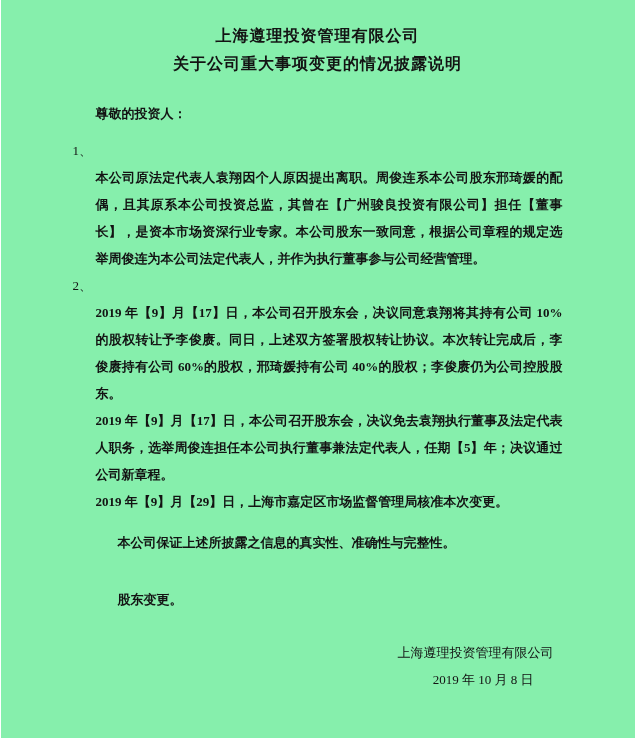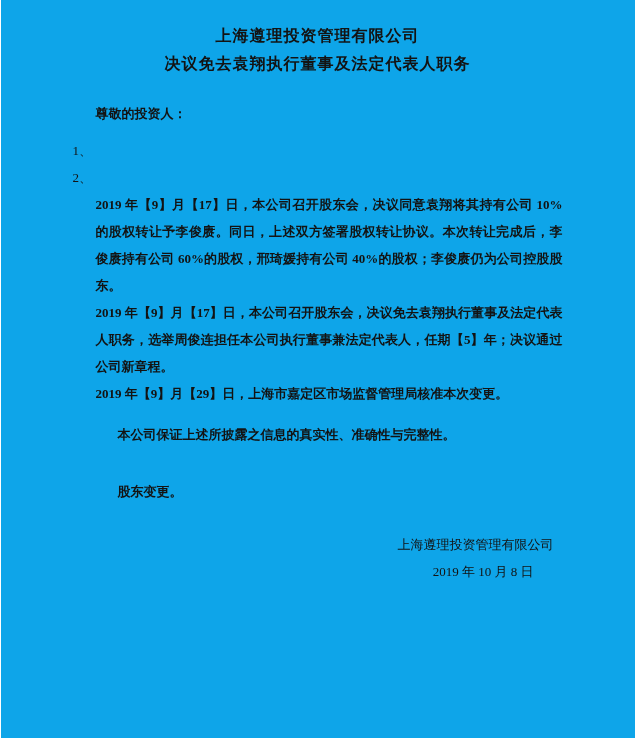--- a/index.html
+++ b/index.html
@@ -5,21 +5,21 @@
   html, body {
     margin: 0;
     padding: 0;
     background: #ffffff;
   }
   .page {
     position: relative;
     width: 634px;
     height: 738px;
     margin: 0 auto;
-    background: #0ea5e9;
+    background: #86efac;
     color: #131313;
     font-family: "Liberation Serif", "DejaVu Serif", serif;
     font-size: 13px;
     overflow: hidden;
     box-sizing: border-box;
     padding-top: 22px;
   }
   .doc-title {
     text-align: center;
     font-weight: bold;
@@ -80,34 +80,35 @@
     padding-right: 29px;
   }
 </style>
 </head>
 <body>
 
 <div class="page">
 
   <div class="doc-title">
     <div>上海遵理投资管理有限公司</div>
-    <div>决议免去袁翔执行董事及法定代表人职务</div>
+    <div>关于公司重大事项变更的情况披露说明</div>
   </div>
 
   <div class="content">
 
     <div class="salutation line">尊敬的投资人：</div>
 
 
     <div class="sections">
 
       <div class="section">
         <div class="sec-head">
           <span class="sec-num">1、</span>
         </div>
+        <p class="sec-para line">本公司原法定代表人袁翔因个人原因提出离职。周俊连系本公司股东邢琦媛的配偶，且其原系本公司投资总监，其曾在【广州骏良投资有限公司】担任【董事长】，是资本市场资深行业专家。本公司股东一致同意，根据公司章程的规定选举周俊连为本公司法定代表人，并作为执行董事参与公司经营管理。</p>
       </div>
 
       <div class="section">
         <div class="sec-head">
           <span class="sec-num">2、</span>
         </div>
         <p class="sec-para line">2019 年【9】月【17】日，本公司召开股东会，决议同意袁翔将其持有公司 10%的股权转让予李俊赓。同日，上述双方签署股权转让协议。本次转让完成后，李俊赓持有公司 60%的股权，邢琦媛持有公司 40%的股权；李俊赓仍为公司控股股东。</p>
         <p class="sec-para line">2019 年【9】月【17】日，本公司召开股东会，决议免去袁翔执行董事及法定代表人职务，选举周俊连担任本公司执行董事兼法定代表人，任期【5】年；决议通过公司新章程。</p>
         <p class="sec-para line">2019 年【9】月【29】日，上海市嘉定区市场监督管理局核准本次变更。</p>
       </div>

